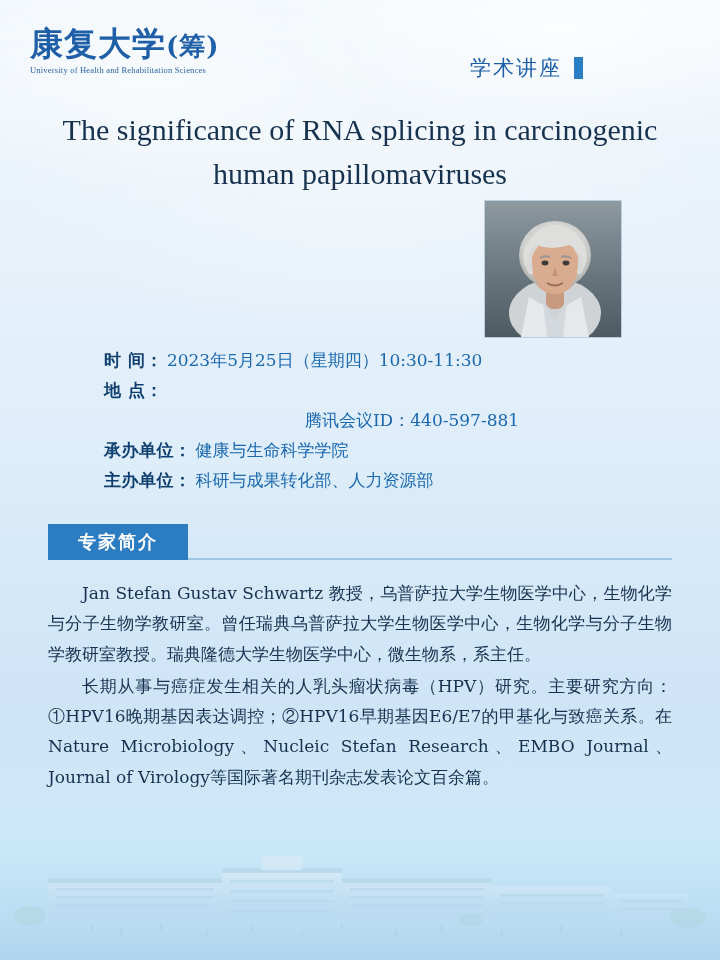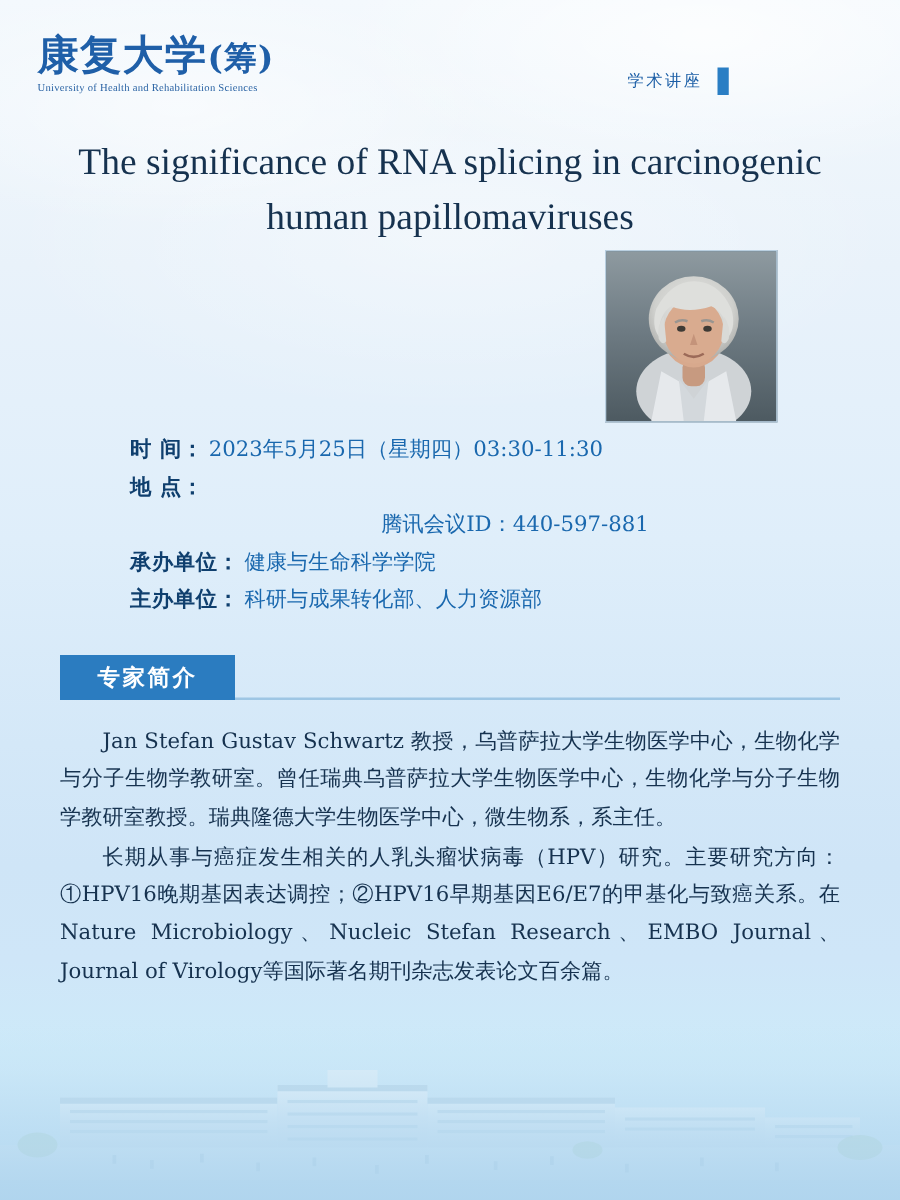--- a/index.html
+++ b/index.html
@@ -70,21 +70,21 @@
   .header-right {
     position: absolute;
     right: 26px;
     top: 50px;
     display: flex;
     align-items: center;
     gap: 12px;
   }
   .header-tag {
     font-family: Liberation Serif, serif;
-    font-size: 13px;
+    font-size: 21px;
     color: #1b5ea6;
     letter-spacing: 2px;
   }
   .header-bar {
     width: 9px;
     height: 22px;
     background: #2a7ec4;
     display: inline-block;
   }
 
@@ -295,21 +295,21 @@
       <path d="M70 66 l-3 9 l6 0 Z" fill="#c4937a"></path>
       <path d="M62 82 q8 5 16 0" stroke="#9c6a58" stroke-width="2" fill="none"></path>
       <path d="M46 52 q-6 8 -4 18 q3 6 6 2" fill="#d9dad7"></path>
       <path d="M94 52 q6 8 4 18 q-3 6 -6 2" fill="#d9dad7"></path>
     </svg>
   </div>
 
   <div class="info">
     <div class="info-row">
       <span class="info-label">时  间：</span>
-      <span class="info-value">2023年5月25日（星期四）03:30-11:30</span>
+      <span class="info-value">2023年5月25日（星期四）10:30-11:30</span>
     </div>
     <div class="info-row">
       <span class="info-label">地  点：</span>
     </div>
     <div class="info-sub">腾讯会议ID：440-597-881</div>
     <div class="info-row">
       <span class="info-label">承办单位：</span>
       <span class="info-value">健康与生命科学学院</span>
     </div>
     <div class="info-row">

